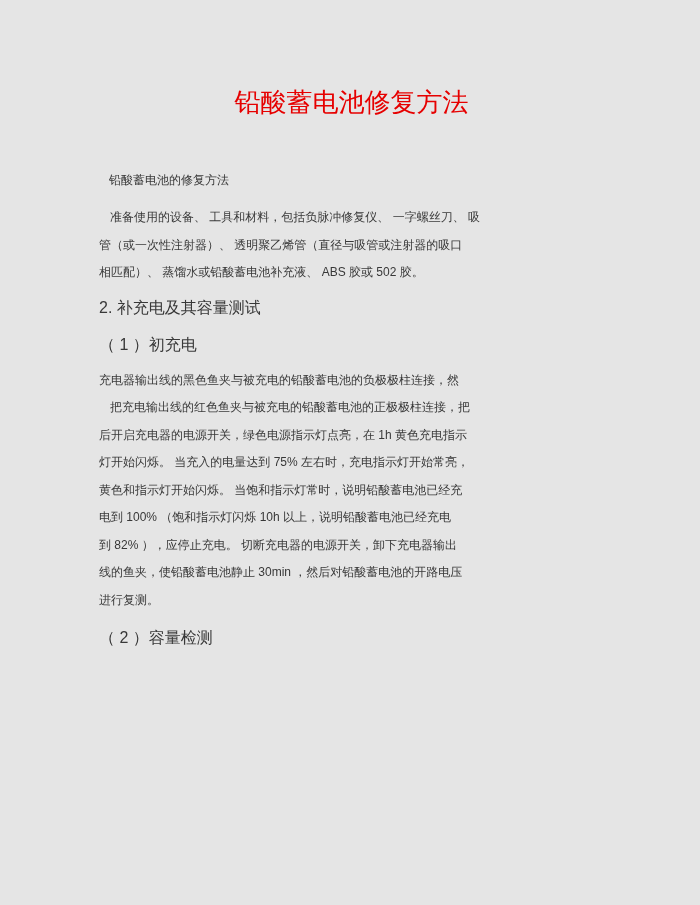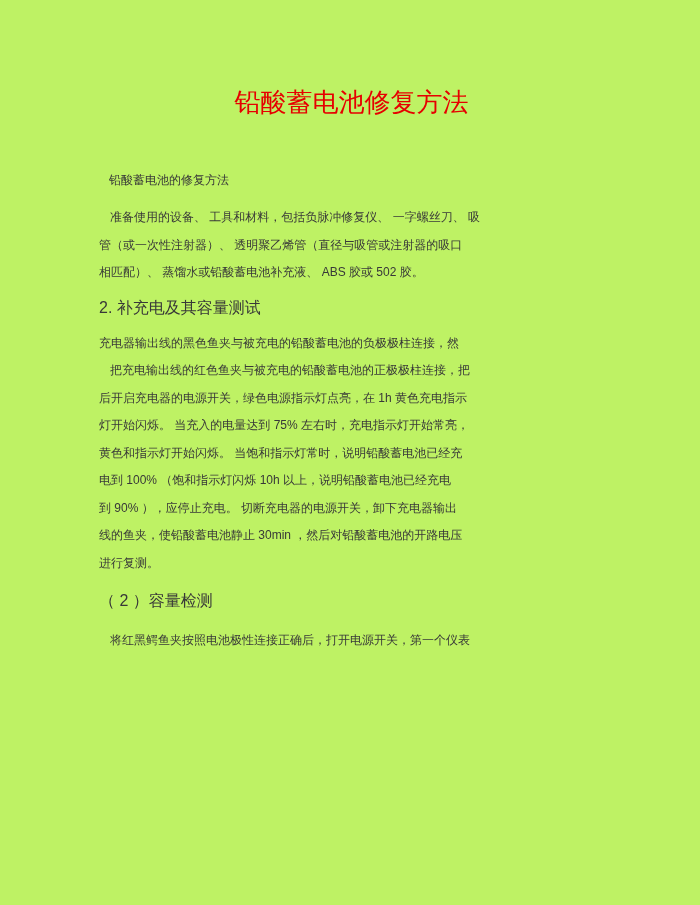--- a/index.html
+++ b/index.html
@@ -53,47 +53,47 @@
     font-size: 12px;
     line-height: 27.5px;
     height: 27.5px;
     white-space: nowrap;
   }
   .line.first { text-indent: 11px; }
 </style>
 </head>
 <body>
 
-<div class="page" style="color: rgb(56, 56, 56); background: #bef264;">
+<div class="page" style="color: rgb(56, 56, 56); background: #e5e5e5;">
 
   <h1 class="doc-title" style="color: rgb(230, 0, 0);">铅酸蓄电池修复方法</h1>
 
   <p class="doc-subtitle">铅酸蓄电池的修复方法</p>
 
 
   <div class="para p1-pos">
     <div class="line first">准备使用的设备、 工具和材料，包括负脉冲修复仪、 一字螺丝刀、 吸</div>
     <div class="line">管（或一次性注射器）、 透明聚乙烯管（直径与吸管或注射器的吸口</div>
     <div class="line">相匹配）、 蒸馏水或铅酸蓄电池补充液、 ABS 胶或 502 胶。</div>
   </div>
 
   <h2 class="sec-heading h2-pos">2. 补充电及其容量测试</h2>
 
+  <p class="sub-label sub1-pos">（ 1 ）初充电</p>
 
   <div class="para p2-pos">
     <div class="line">充电器输出线的黑色鱼夹与被充电的铅酸蓄电池的负极极柱连接，然</div>
     <div class="line first">把充电输出线的红色鱼夹与被充电的铅酸蓄电池的正极极柱连接，把</div>
     <div class="line">后开启充电器的电源开关，绿色电源指示灯点亮，在 1h 黄色充电指示</div>
     <div class="line">灯开始闪烁。 当充入的电量达到 75% 左右时，充电指示灯开始常亮，</div>
     <div class="line">黄色和指示灯开始闪烁。 当饱和指示灯常时，说明铅酸蓄电池已经充</div>
     <div class="line">电到 100% （饱和指示灯闪烁 10h 以上，说明铅酸蓄电池已经充电</div>
-    <div class="line">到 90% ），应停止充电。 切断充电器的电源开关，卸下充电器输出</div>
+    <div class="line">到 82% ），应停止充电。 切断充电器的电源开关，卸下充电器输出</div>
     <div class="line">线的鱼夹，使铅酸蓄电池静止 30min ，然后对铅酸蓄电池的开路电压</div>
     <div class="line">进行复测。</div>
   </div>
 
   <p class="sub-label sub2-pos">（ 2 ）容量检测</p>
 
   <div class="para p3-pos">
-    <div class="line first">将红黑鳄鱼夹按照电池极性连接正确后，打开电源开关，第一个仪表</div>
   </div>
 
 </div>
 
 </body></html>

